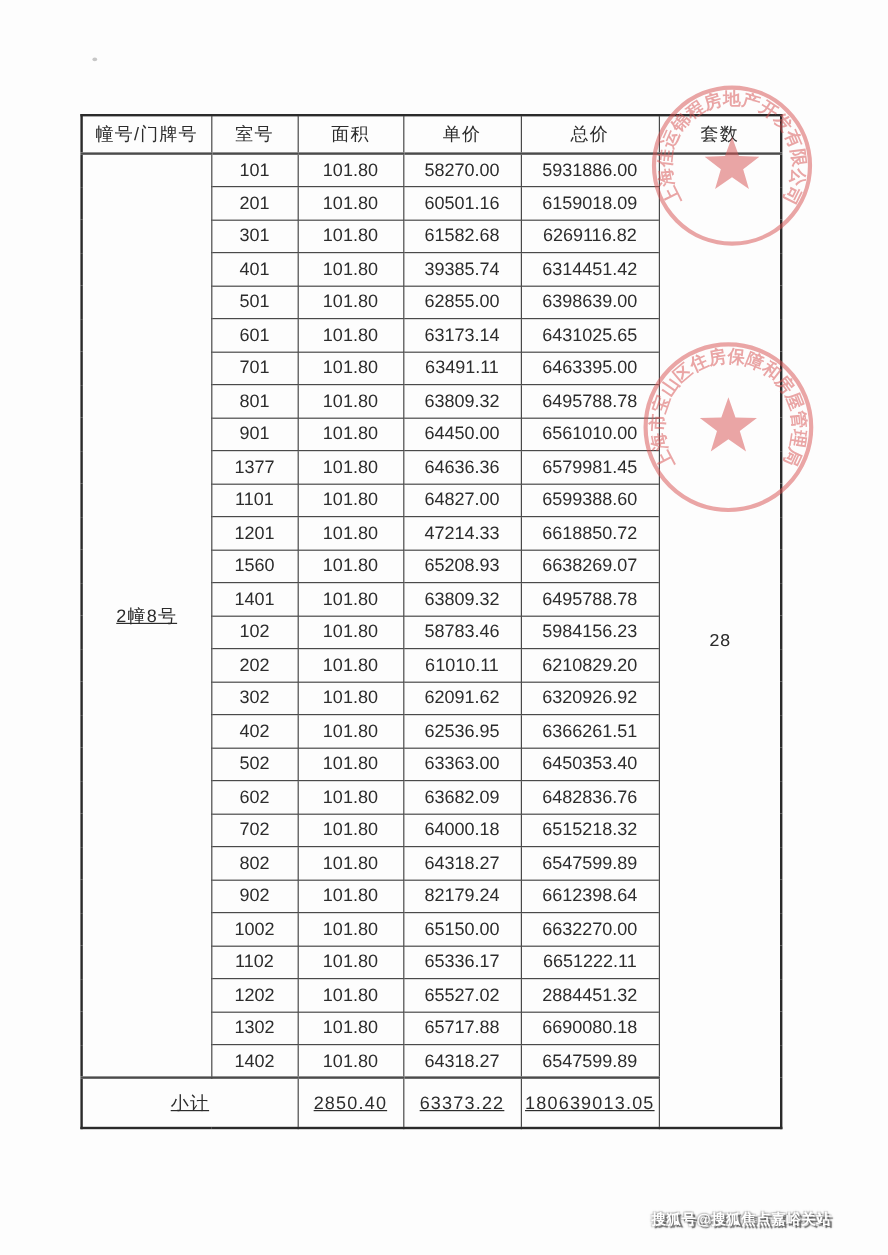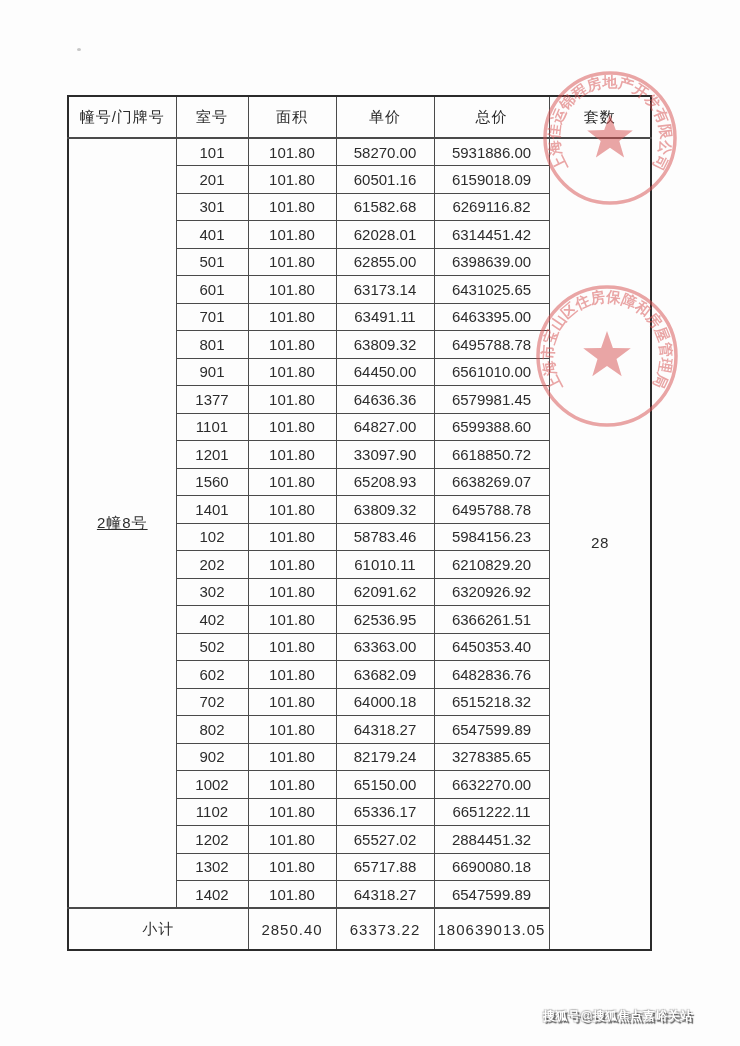--- a/index.html
+++ b/index.html
@@ -10,24 +10,24 @@
 
   .speck { position:absolute; left:77px; top:48px; width:4px; height:3px;
            background:#9a9a9a; border-radius:50%; opacity:.55; }
 
   table.price-table { position:absolute; left:67px; top:95px; width:583px;
     border-collapse:collapse; table-layout:fixed;
     border:2.5px solid #2b2b2b; }
   .price-table th, .price-table td {
     border:1.5px solid #4a4a4a; text-align:center; vertical-align:middle;
     font-size:15px; color:#2c2c2c; padding:0; overflow:hidden; white-space:nowrap; }
-  .price-table thead th { height:42px; font-weight:500; border-bottom-width:2px; letter-spacing:1px; }
+  .price-table thead th { height:32px; font-weight:500; border-bottom-width:2px; letter-spacing:1px; }
   .price-table tbody tr.data-row td { height:27.5px; font-weight:400; }
   .price-table td.building { font-weight:500; letter-spacing:1px;text-decoration:underline; }
-  .price-table tr.subtotal td { height:42px; border-top-width:2px; letter-spacing:1px; }
+  .price-table tr.subtotal td { height:42px; border-top-width:2px; letter-spacing:1px;text-decoration:underline; }
   .price-table td.count { font-weight:400;font-family:Liberation Mono, monospace; }
 
   .stamp { position:absolute; pointer-events:none; }
   .stamp-developer { left:535px; top:63px; width:150px; height:150px; }
   .stamp-authority { left:527px; top:276px; width:160px; height:160px; }
 
   .watermark { position:absolute; left:543px; top:1008px; font-size:12px; font-weight:700;
     color:#ffffff; letter-spacing:0.5px; white-space:nowrap;
     text-shadow: 2px 2px 1px rgba(75,75,75,.9),
                 -1px -1px 1px rgba(155,155,155,.55),
@@ -77,21 +77,21 @@
         </tr>
         <tr class="data-row">
           <td>301</td>
           <td>101.80</td>
           <td>61582.68</td>
           <td>6269116.82</td>
         </tr>
         <tr class="data-row">
           <td>401</td>
           <td>101.80</td>
-          <td>62028.01</td>
+          <td>39385.74</td>
           <td>6314451.42</td>
         </tr>
         <tr class="data-row">
           <td>501</td>
           <td>101.80</td>
           <td>62855.00</td>
           <td>6398639.00</td>
         </tr>
         <tr class="data-row">
           <td>601</td>
@@ -125,21 +125,21 @@
         </tr>
         <tr class="data-row">
           <td>1101</td>
           <td>101.80</td>
           <td>64827.00</td>
           <td>6599388.60</td>
         </tr>
         <tr class="data-row">
           <td>1201</td>
           <td>101.80</td>
-          <td>33097.90</td>
+          <td>47214.33</td>
           <td>6618850.72</td>
         </tr>
         <tr class="data-row">
           <td>1560</td>
           <td>101.80</td>
           <td>65208.93</td>
           <td>6638269.07</td>
         </tr>
         <tr class="data-row">
           <td>1401</td>
@@ -192,21 +192,21 @@
         <tr class="data-row">
           <td>802</td>
           <td>101.80</td>
           <td>64318.27</td>
           <td>6547599.89</td>
         </tr>
         <tr class="data-row">
           <td>902</td>
           <td>101.80</td>
           <td>82179.24</td>
-          <td>3278385.65</td>
+          <td>6612398.64</td>
         </tr>
         <tr class="data-row">
           <td>1002</td>
           <td>101.80</td>
           <td>65150.00</td>
           <td>6632270.00</td>
         </tr>
         <tr class="data-row">
           <td>1102</td>
           <td>101.80</td>

